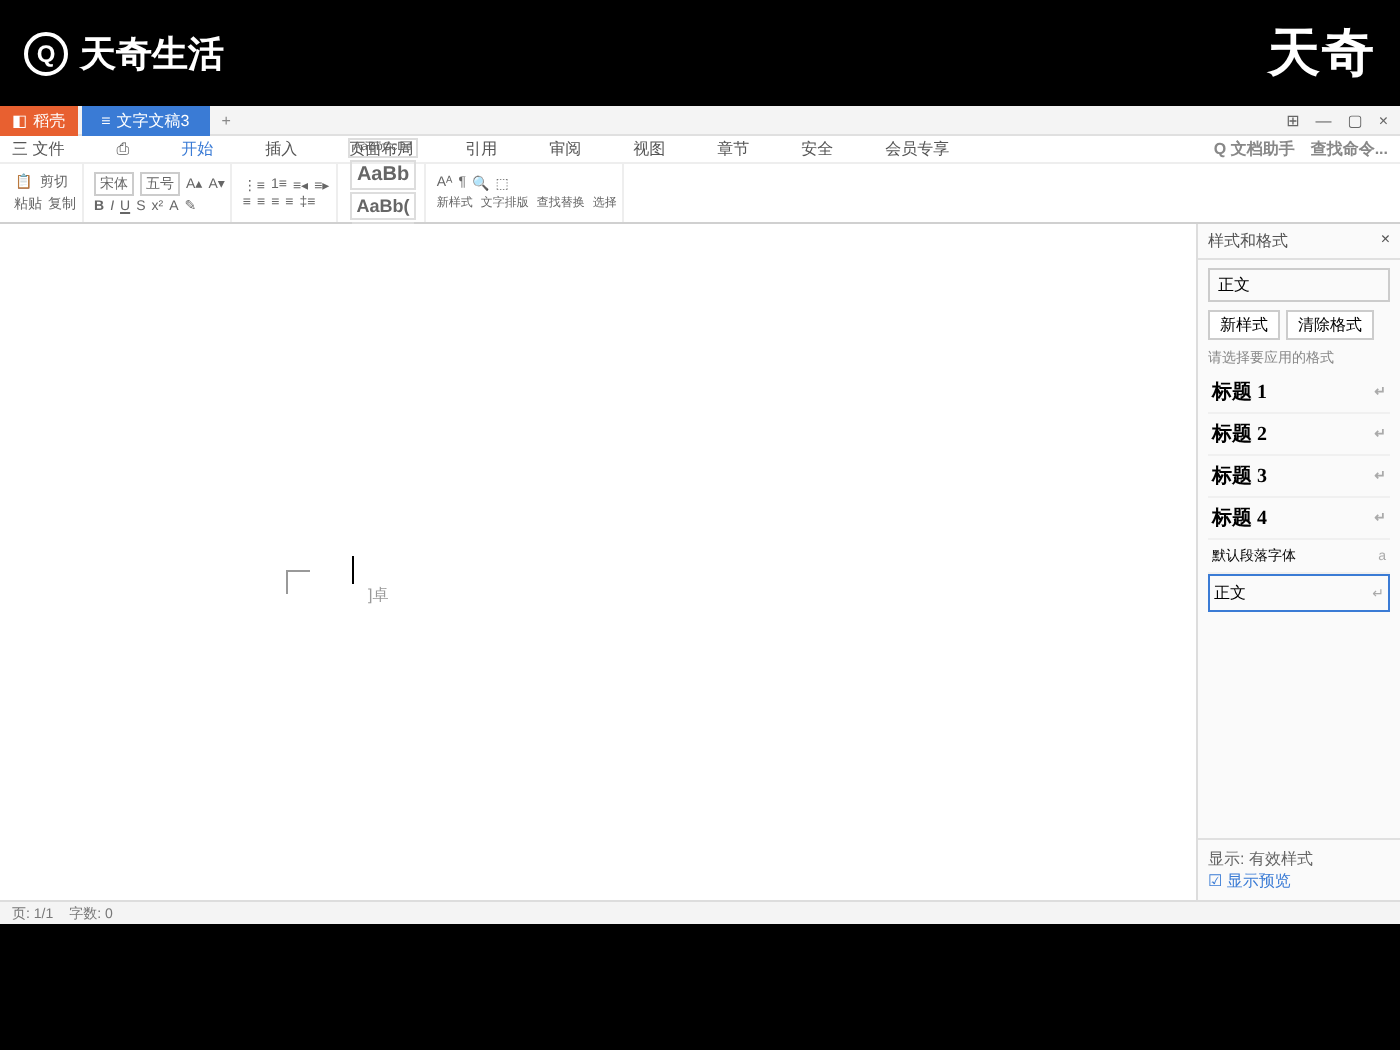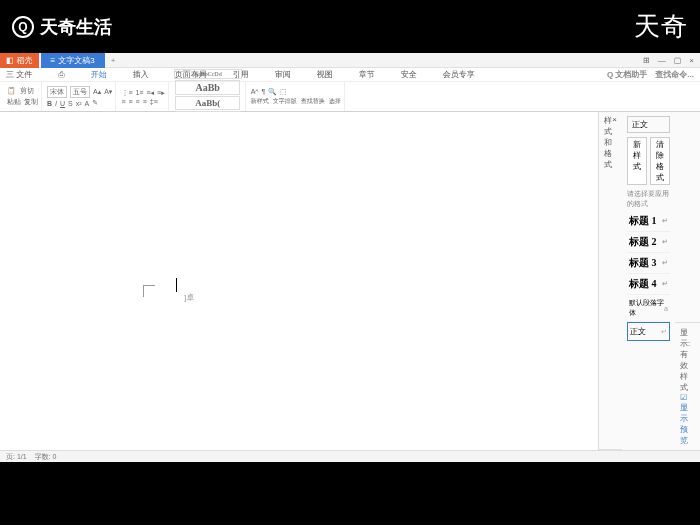--- a/index.html
+++ b/index.html
@@ -1,43 +1,43 @@
 <!DOCTYPE html>
 <html><head>
 <meta charset="utf-8">
 <style>
 * { margin: 0; padding: 0; box-sizing: border-box; }
 body { width: 700px; height: 525px; font-family: "Microsoft YaHei", sans-serif; background: #000; overflow: hidden; position: relative; }
 .frame { position: absolute; inset: 0; }
 .topbar { height: 53px; background: #000; display: flex; align-items: center; padding: 0 12px; justify-content: space-between; }
 .logo { display: flex; align-items: center; gap: 6px; color: #fff; font-size: 18px; font-weight: bold; }
 .logo-icon { width: 22px; height: 22px; border: 2px solid #fff; border-radius: 50%; display: flex; align-items: center; justify-content: center; font-size: 12px; }
-.corner-text { color: #fff; font-size: 26px; font-weight: normal; letter-spacing: 1px; }
+.corner-text { color: #fff; font-size: 26px; font-weight: bold; letter-spacing: 1px; }
 .app { position: absolute; top: 53px; left: 0; right: 0; bottom: 63px; background: #fff; display: flex; flex-direction: column; }
 .titlebar { height: 15px; background: #f4f4f4; display: flex; align-items: center; font-size: 8px; border-bottom: 1px solid #e0e0e0; }
 .tab-home { background: #e86030; color: #fff; padding: 2px 6px; display: flex; align-items: center; gap: 3px; }
 .tab-doc { background: #3a7bd5; color: #fff; padding: 2px 10px; margin-left: 2px; display: flex; align-items: center; gap: 3px; }
 .tab-plus { padding: 2px 6px; color: #888; }
 .win-controls { margin-left: auto; display: flex; gap: 8px; padding-right: 6px; color: #666; font-size: 8px; }
 .menubar { height: 14px; background: #fff; display: flex; align-items: center; font-size: 8px; padding: 0 6px; gap: 26px; color: #555; border-bottom: 1px solid #eee; }
 .menubar .m-item { cursor: default; }
 .menubar .active { color: #3a7bd5; }
 .menubar .right { margin-left: auto; display: flex; gap: 8px; color: #888; font-weight: bold; }
 .ribbon { height: 30px; background: #fff; display: flex; align-items: center; font-size: 7px; color: #666; border-bottom: 1px solid #d0d0d0; padding: 0 4px; gap: 2px; }
 .ribbon-group { display: flex; flex-direction: column; gap: 1px; padding: 0 3px; border-right: 1px solid #eee; height: 100%; justify-content: center; }
 .ribbon-row { display: flex; gap: 3px; align-items: center; }
 .rbtn { width: 10px; height: 10px; display: inline-flex; align-items: center; justify-content: center; border: 1px solid transparent; }
 .style-preview { display: flex; gap: 1px; font-size: 8px; align-items: center; }
-.style-box { border: 1px solid #ddd; padding: 1px 19px; font-family: Liberation Serif, serif; }
+.style-box { border: 1px solid #ddd; padding: 1px 2px; font-family: Liberation Sans, sans-serif; }
 .editor-wrap { flex: 1; display: flex; background: #f0f0f0; overflow: hidden; }
 .canvas { flex: 1; background: #fff; position: relative; margin: 0; }
 .page-mark { position: absolute; top: 173px; left: 143px; width: 12px; height: 12px; border-left: 1px solid #999; border-top: 1px solid #999; }
 .cursor-line { position: absolute; top: 166px; left: 176px; width: 1px; height: 14px; background: #000; }
 .page-num { position: absolute; top: 180px; left: 184px; font-size: 8px; color: #999; }
-.side-panel { width: 102px; background: #fafafa; border-left: 1px solid #ddd; display: flex; flex-direction: row; font-size: 8px; }
+.side-panel { width: 102px; background: #fafafa; border-left: 1px solid #ddd; display: flex; flex-direction: column; font-size: 8px; }
 .panel-header { padding: 3px 5px; border-bottom: 1px solid #e0e0e0; color: #555; display: flex; justify-content: space-between; }
 .panel-section { padding: 4px 5px; }
 .panel-btns { display: flex; gap: 3px; margin-bottom: 4px; }
 .panel-btn { border: 1px solid #ccc; padding: 1px 5px; font-size: 8px; background: #fff; }
 .panel-sub { color: #888; font-size: 7px; margin-bottom: 2px; }
 .style-list { display: flex; flex-direction: column; }
 .style-item { padding: 3px 2px; display: flex; justify-content: space-between; align-items: center; border-bottom: 1px solid #f0f0f0; }
 .style-item.heading { font-weight: bold; font-size: 10px; font-family: "SimSun", serif; }
 .style-item .chk { color: #aaa; font-size: 7px; }
 .style-item.sel { border: 1px solid #3a7bd5; }

